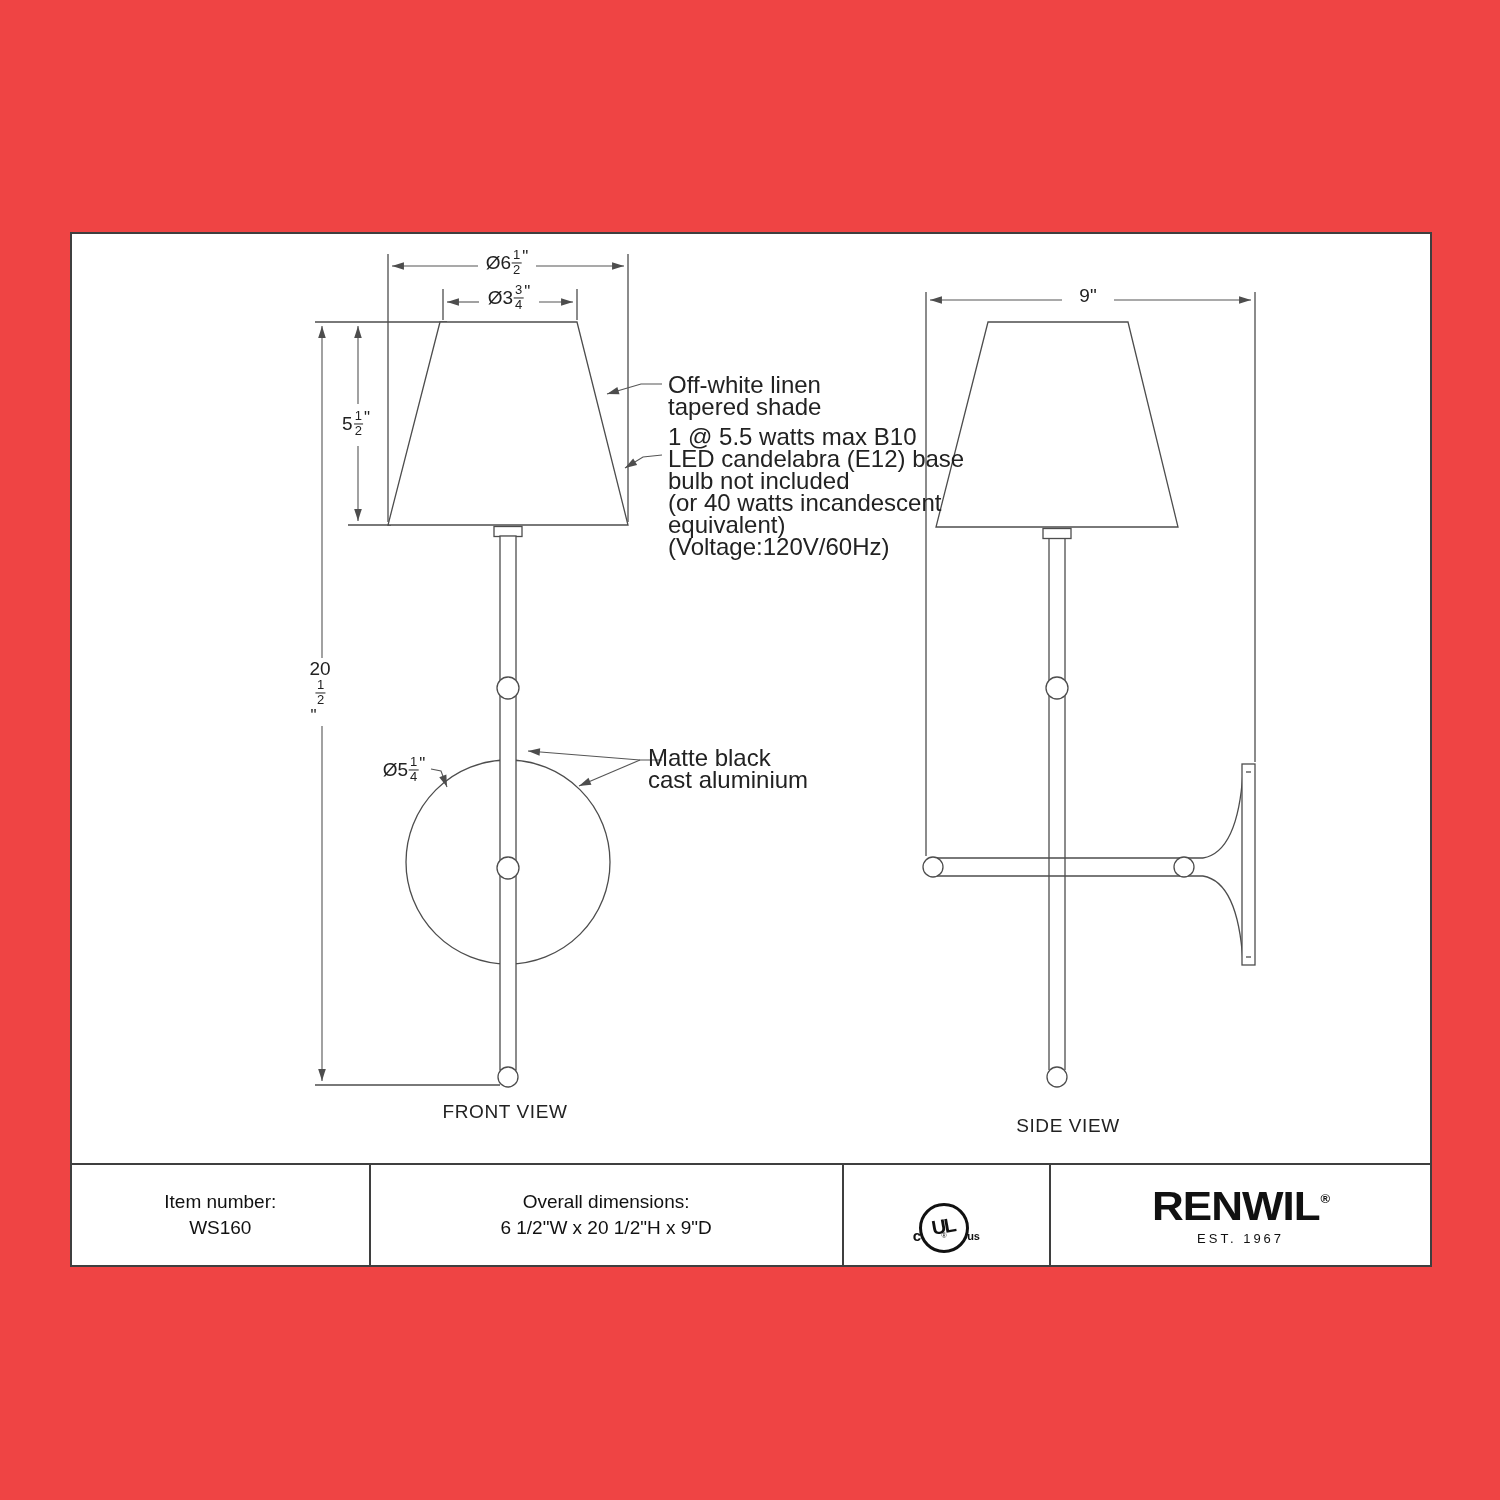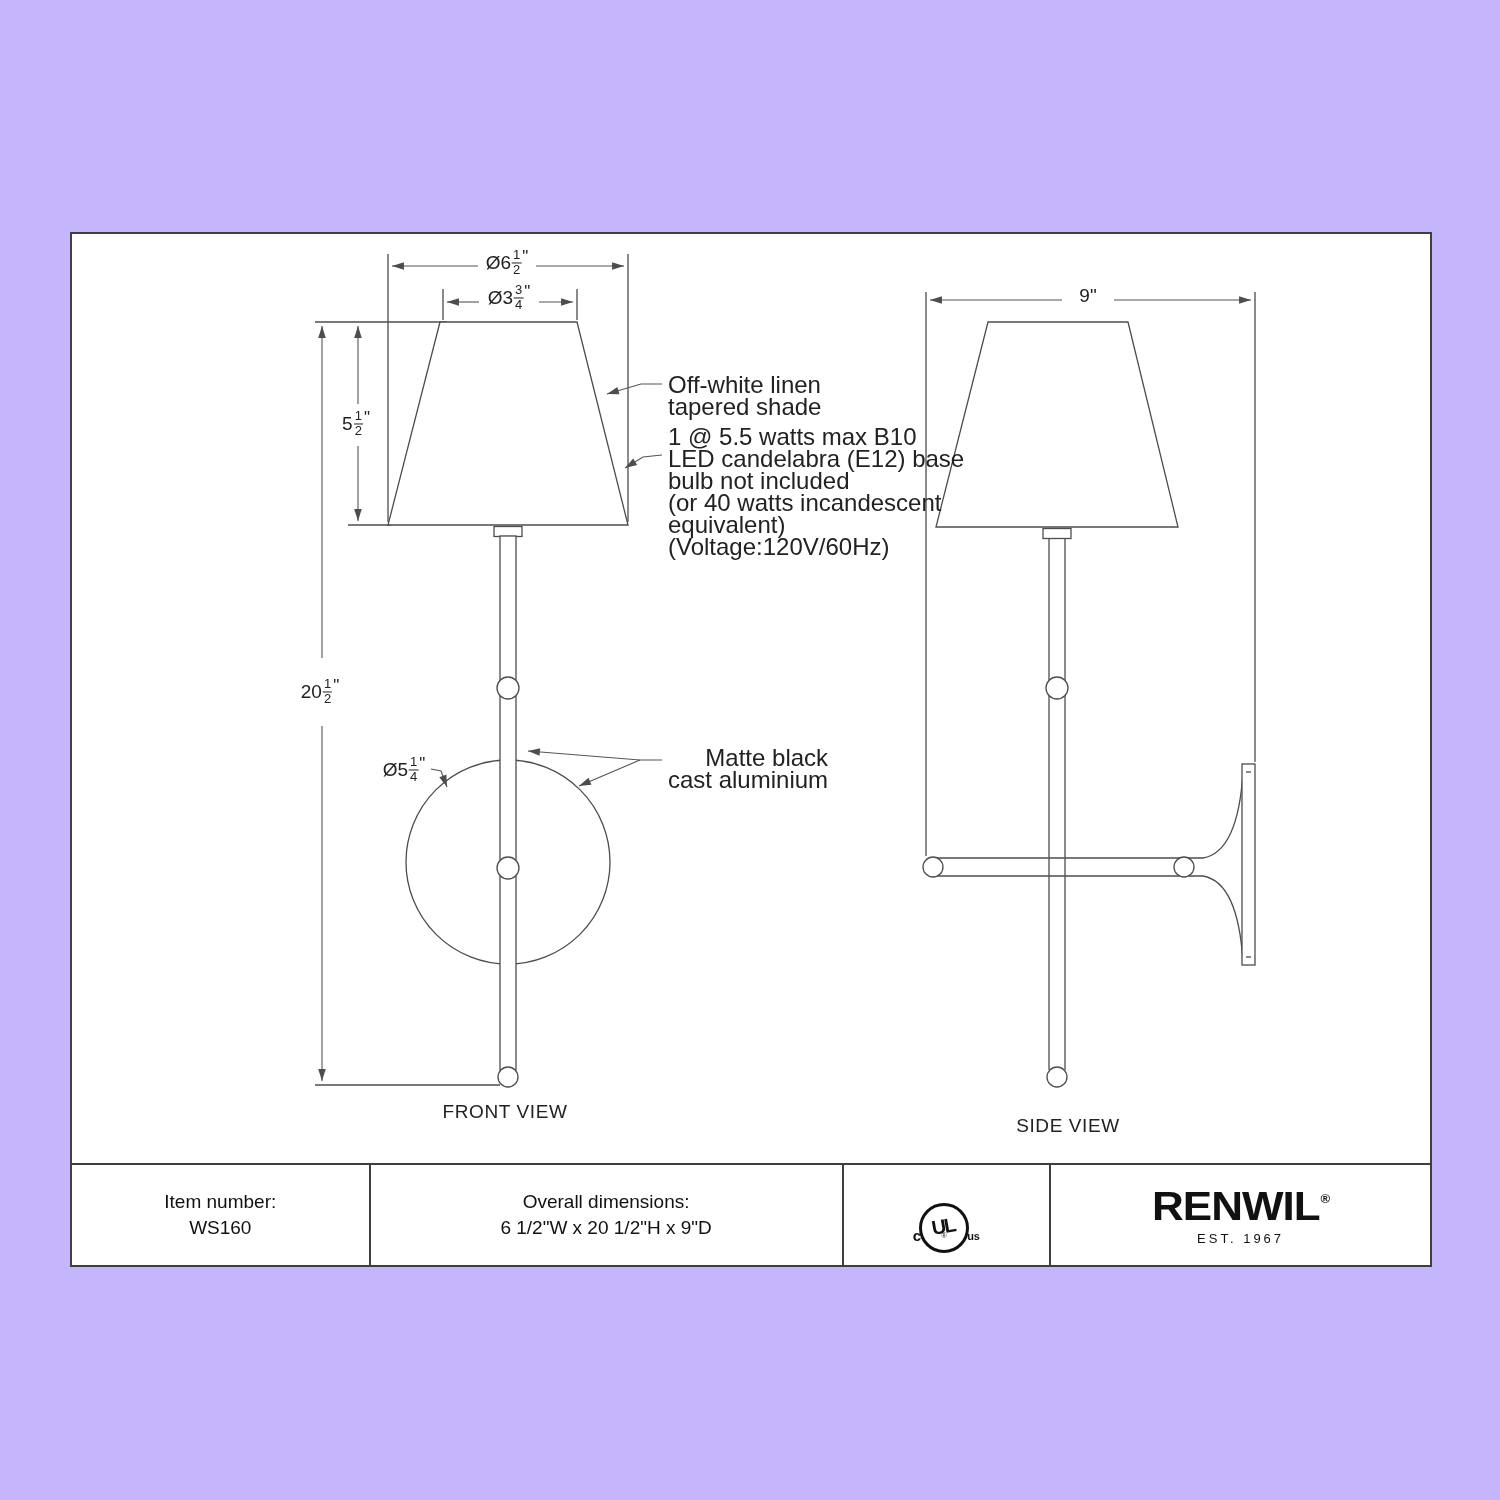--- a/index.html
+++ b/index.html
@@ -1,17 +1,17 @@
 <!DOCTYPE html>
 <html><head>
 <meta charset="utf-8">
 <style>
   html,body { margin:0; padding:0; background:#fff; }
   body { width:1500px; height:1500px; position:relative; font-family:"Liberation Sans", sans-serif; color:#222; }
-  .sheet { position:absolute; inset:0; background:#c4b5fd; }
+  .sheet { position:absolute; inset:0; background:#ef4444; }
   .border-box { position:absolute; left:70px; top:232px; width:1362px; height:1035px; border:2px solid #3f3f3f; box-sizing:border-box; background:#fff; }
   svg.art { position:absolute; left:0; top:0; width:1500px; height:1500px; }
 
   
   .dim { position:absolute; transform:translate(-50%,-50%); display:inline-flex; align-items:center; font-size:19px; color:#222; white-space:nowrap; background:#fff; padding:0 2px; line-height:1; }
   .dim .frac { display:inline-flex; flex-direction:column; align-items:center; font-size:13px; line-height:1.08; margin-left:1px; }
   .dim .frac .num { border-bottom:1.3px solid #222; padding:0 1px; }
   .dim .unit { align-self:flex-start; margin-left:1px; font-size:17px; }
 
   
@@ -137,21 +137,21 @@
 
   <span class="dim" style="left:356px; top:424px;">
     <span>5</span>
     <span class="frac">
         <span class="num">1</span>
         <span class="den">2</span>
       </span>
     <span class="unit">"</span>
   </span>
 
-  <span class="dim" style="left:320px; top:692px;">
+  <span class="dim" style="left:320px; top:692px;flex-direction:column;">
     <span>20</span>
     <span class="frac">
         <span class="num">1</span>
         <span class="den">2</span>
       </span>
     <span class="unit">"</span>
   </span>
 
   <span class="dim" style="left:404px; top:770px;">
     <span>Ø5</span>
@@ -173,21 +173,21 @@
 
   <div class="ann" style="left:668px; top:426px;">
     <div>1 @ 5.5 watts max B10</div>
     <div>LED candelabra (E12) base</div>
     <div>bulb not included</div>
     <div>(or 40 watts incandescent</div>
     <div>equivalent)</div>
     <div>(Voltage:120V/60Hz)</div>
   </div>
 
-  <div class="ann" style="left:668px; top:747px;text-align:right;">
+  <div class="ann" style="left:648px; top:747px;">
     <div>Matte black</div>
     <div>cast aluminium</div>
   </div>
 
   <span class="viewlabel" style="left:505px; top:1101px;">FRONT VIEW</span>
   <span class="viewlabel" style="left:1068px; top:1115px;">SIDE VIEW</span>
 
   <div class="footer">
     <div class="cell" style="flex:238;">
       <div>Item number:</div>

